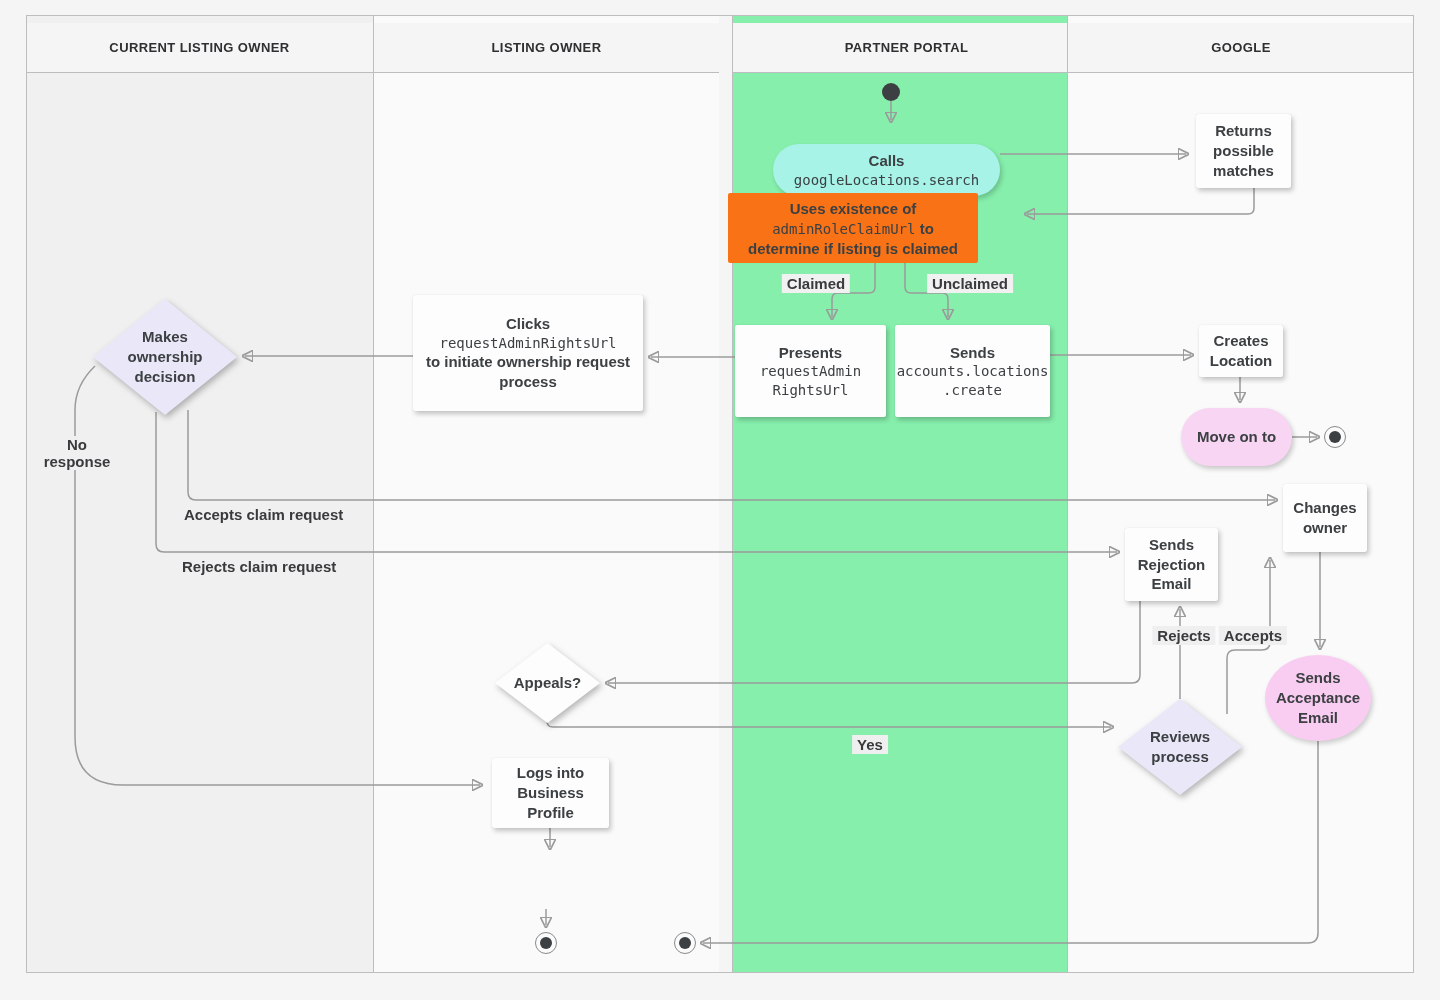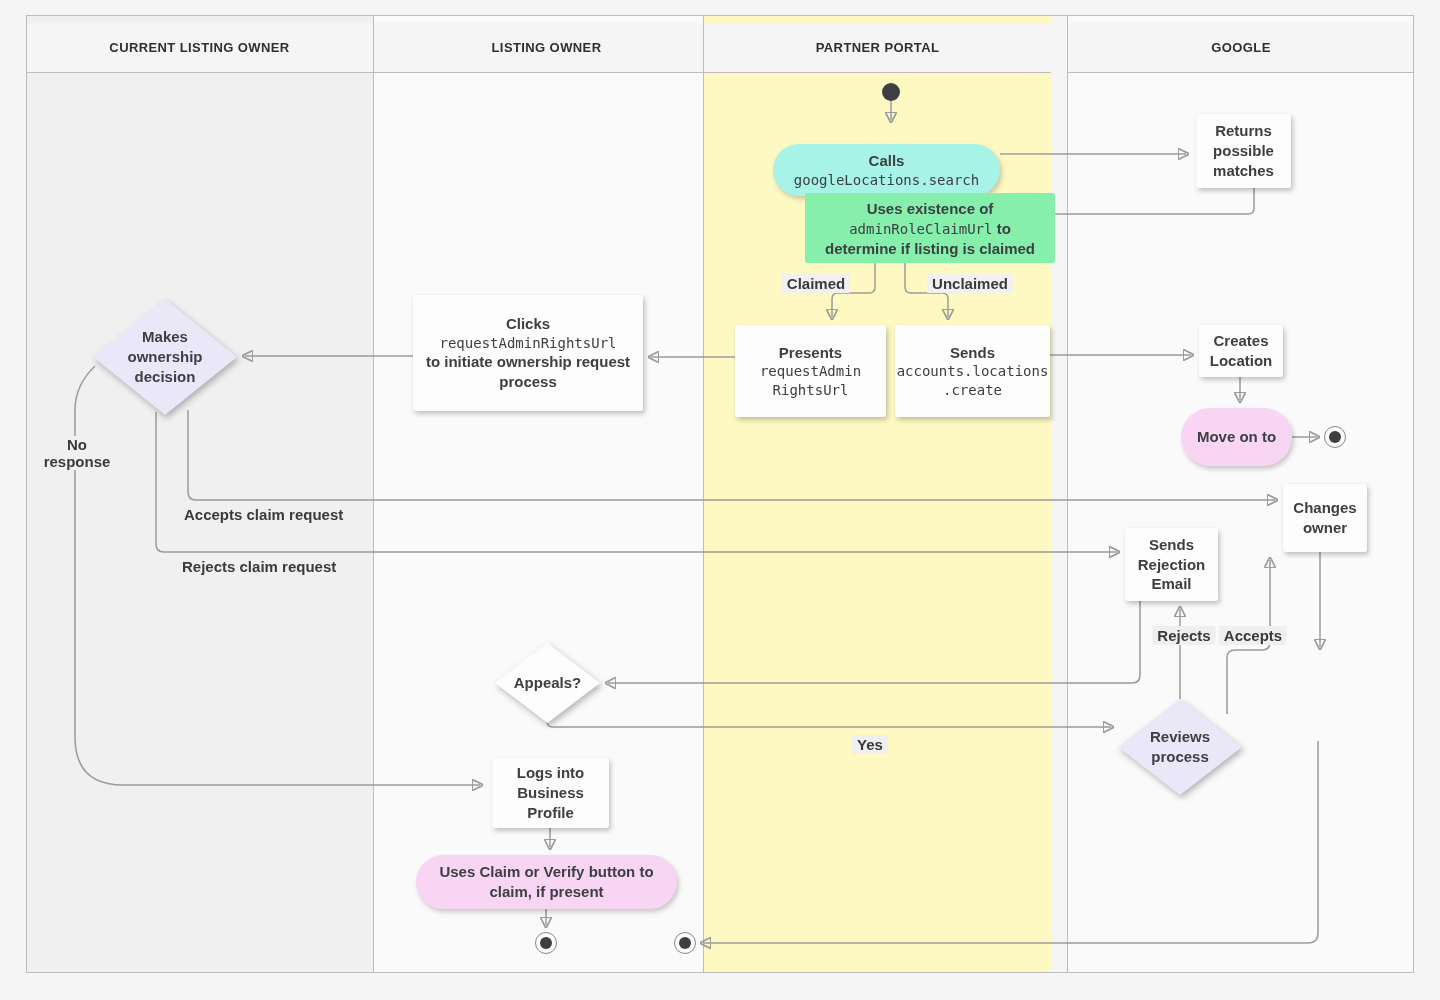--- a/index.html
+++ b/index.html
@@ -54,21 +54,21 @@
 <body>
 
 <div id="stage">
 
   <div class="lane first" style="left:26px; width:347px; background:#f0f0f1;">
     <div class="lane-header">CURRENT LISTING OWNER</div>
   </div>
   <div class="lane" style="left:373px; width:346px; background:#fafafa;">
     <div class="lane-header">LISTING OWNER</div>
   </div>
-  <div class="lane" style="left:703px; width:348px; background:#fef9c3;padding-left:14px;">
+  <div class="lane" style="left:732px; width:348px; background:#86efac;padding-left:14px;">
     <div class="lane-header">PARTNER PORTAL</div>
   </div>
   <div class="lane" style="left:1067px; width:347px; background:#fafafa;">
     <div class="lane-header">GOOGLE</div>
   </div>
   <div id="lanes-frame"></div>
 
   <svg id="wires" viewBox="0 0 1440 1000">
     <defs>
       <marker id="ah" viewBox="0 0 10 10" refX="7" refY="5" markerWidth="7.5" markerHeight="7.5" orient="auto-start-reverse">
@@ -102,21 +102,21 @@
 
   <div class="node pill" style="left:773px; top:144px; width:227px; height:52px; background:#a7f3e8;">
     <span class="titleline">Calls</span>
     <span class="code">googleLocations.search</span>
   </div>
 
   <div class="node box" style="left:1196px; top:114px; width:95px; height:74px; padding:4px;">
     <span>Returns possible matches</span>
   </div>
 
-  <div class="node" style="left:805px; top:193px; width:250px; height:70px; background:#86efac; border-radius:2px; display:block; padding:6px 10px;">
+  <div class="node" style="left:728px; top:193px; width:250px; height:70px; background:#f97316; border-radius:2px; display:block; padding:6px 10px;">
     <span class="titleline">Uses existence of</span>
     <span class="titleline"><span class="code">adminRoleClaimUrl</span>
       <span>to</span></span>
     <span class="titleline">determine if listing is claimed</span>
   </div>
 
   <div class="node box" style="left:735px; top:325px; width:151px; height:92px;">
     <span class="titleline">Presents</span>
     <span class="code codeline">requestAdmin</span>
     <span class="code codeline">RightsUrl</span>
@@ -149,40 +149,41 @@
   </div>
 
   <div class="node box" style="left:1125px; top:528px; width:93px; height:73px; padding:2px;">
     <span>Sends Rejection Email</span>
   </div>
 
   <div class="node box" style="left:1283px; top:484px; width:84px; height:68px; padding:2px;">
     <span>Changes owner</span>
   </div>
 
+  <div class="node" style="left:1265px; top:655px; width:106px; height:86px; background:#f9cdf1; border-radius:50%;
+              box-shadow:2px 3px 5px rgba(0,0,0,.18);">
+    <span style="width:96px;">Sends Acceptance Email</span>
+  </div>
 
   <div class="diamond" style="left:495px; top:643px; width:105px; height:80px;">
     <div class="shape" style="background:#fdfdfd;">
         <span>Appeals?</span>
       </div>
   </div>
 
   <div class="diamond" style="left:1118px; top:699px; width:124px; height:96px;">
     <div class="shape lavender">
         <span style="width:80px;">Reviews process</span>
       </div>
   </div>
 
   <div class="node box" style="left:492px; top:758px; width:117px; height:70px; padding:2px;">
     <span style="width:90px;">Logs into Business Profile</span>
   </div>
 
-  <div class="node pill" style="left:416px; top:855px; width:261px; height:54px; background:#f8d5f3; padding:4px 14px;">
-    <span>Uses Claim or Verify button to claim, if present</span>
-  </div>
 
   <div class="dot-end" style="left:1324px; top:426px;">
       <div class="inner"></div>
     </div>
   <div class="dot-end" style="left:535px; top:932px;">
       <div class="inner"></div>
     </div>
   <div class="dot-end" style="left:674px; top:932px;">
       <div class="inner"></div>
     </div>

